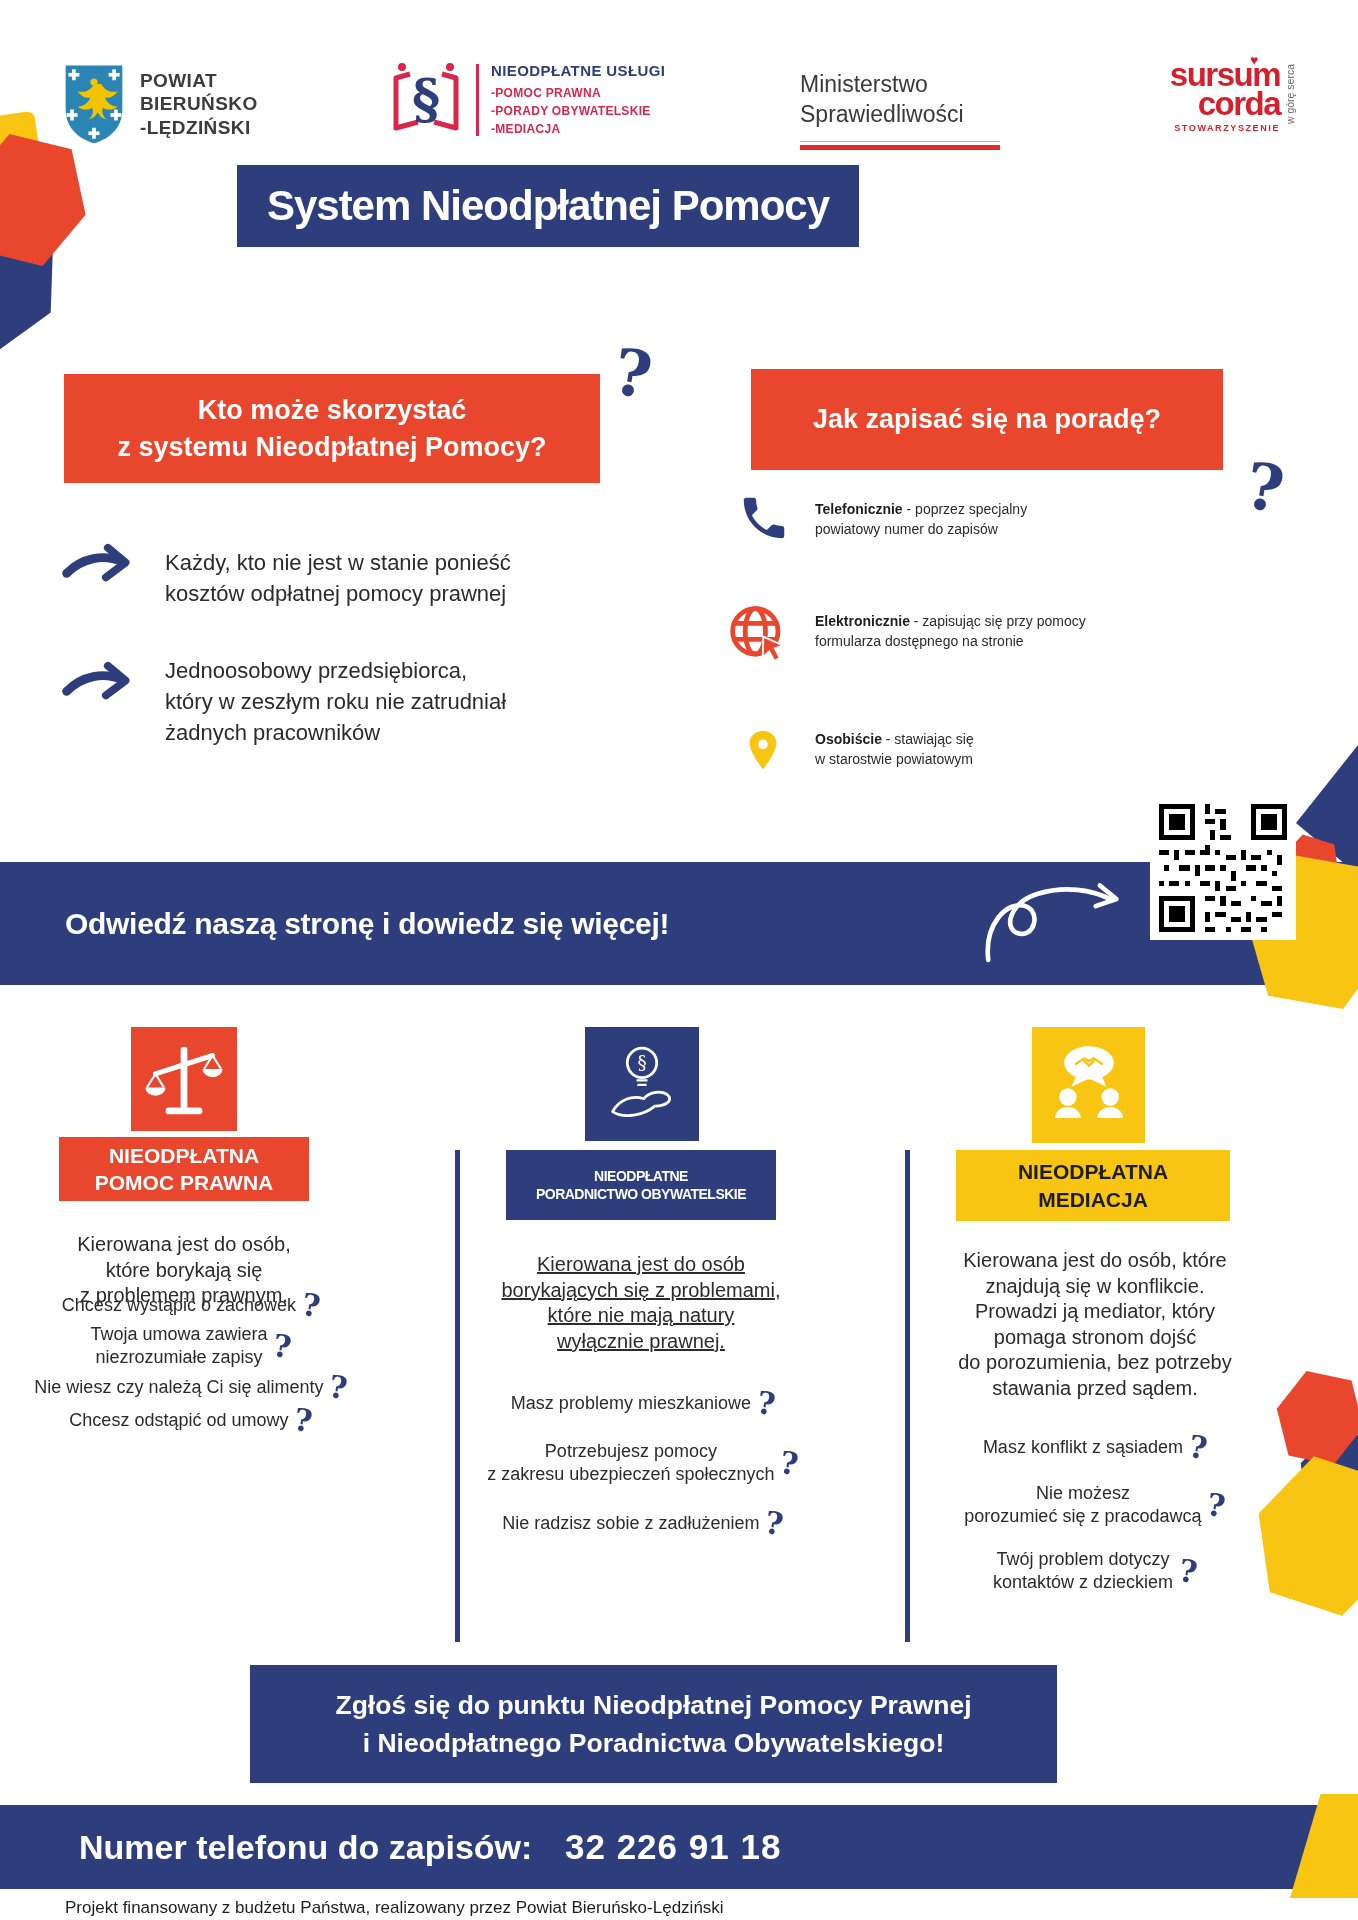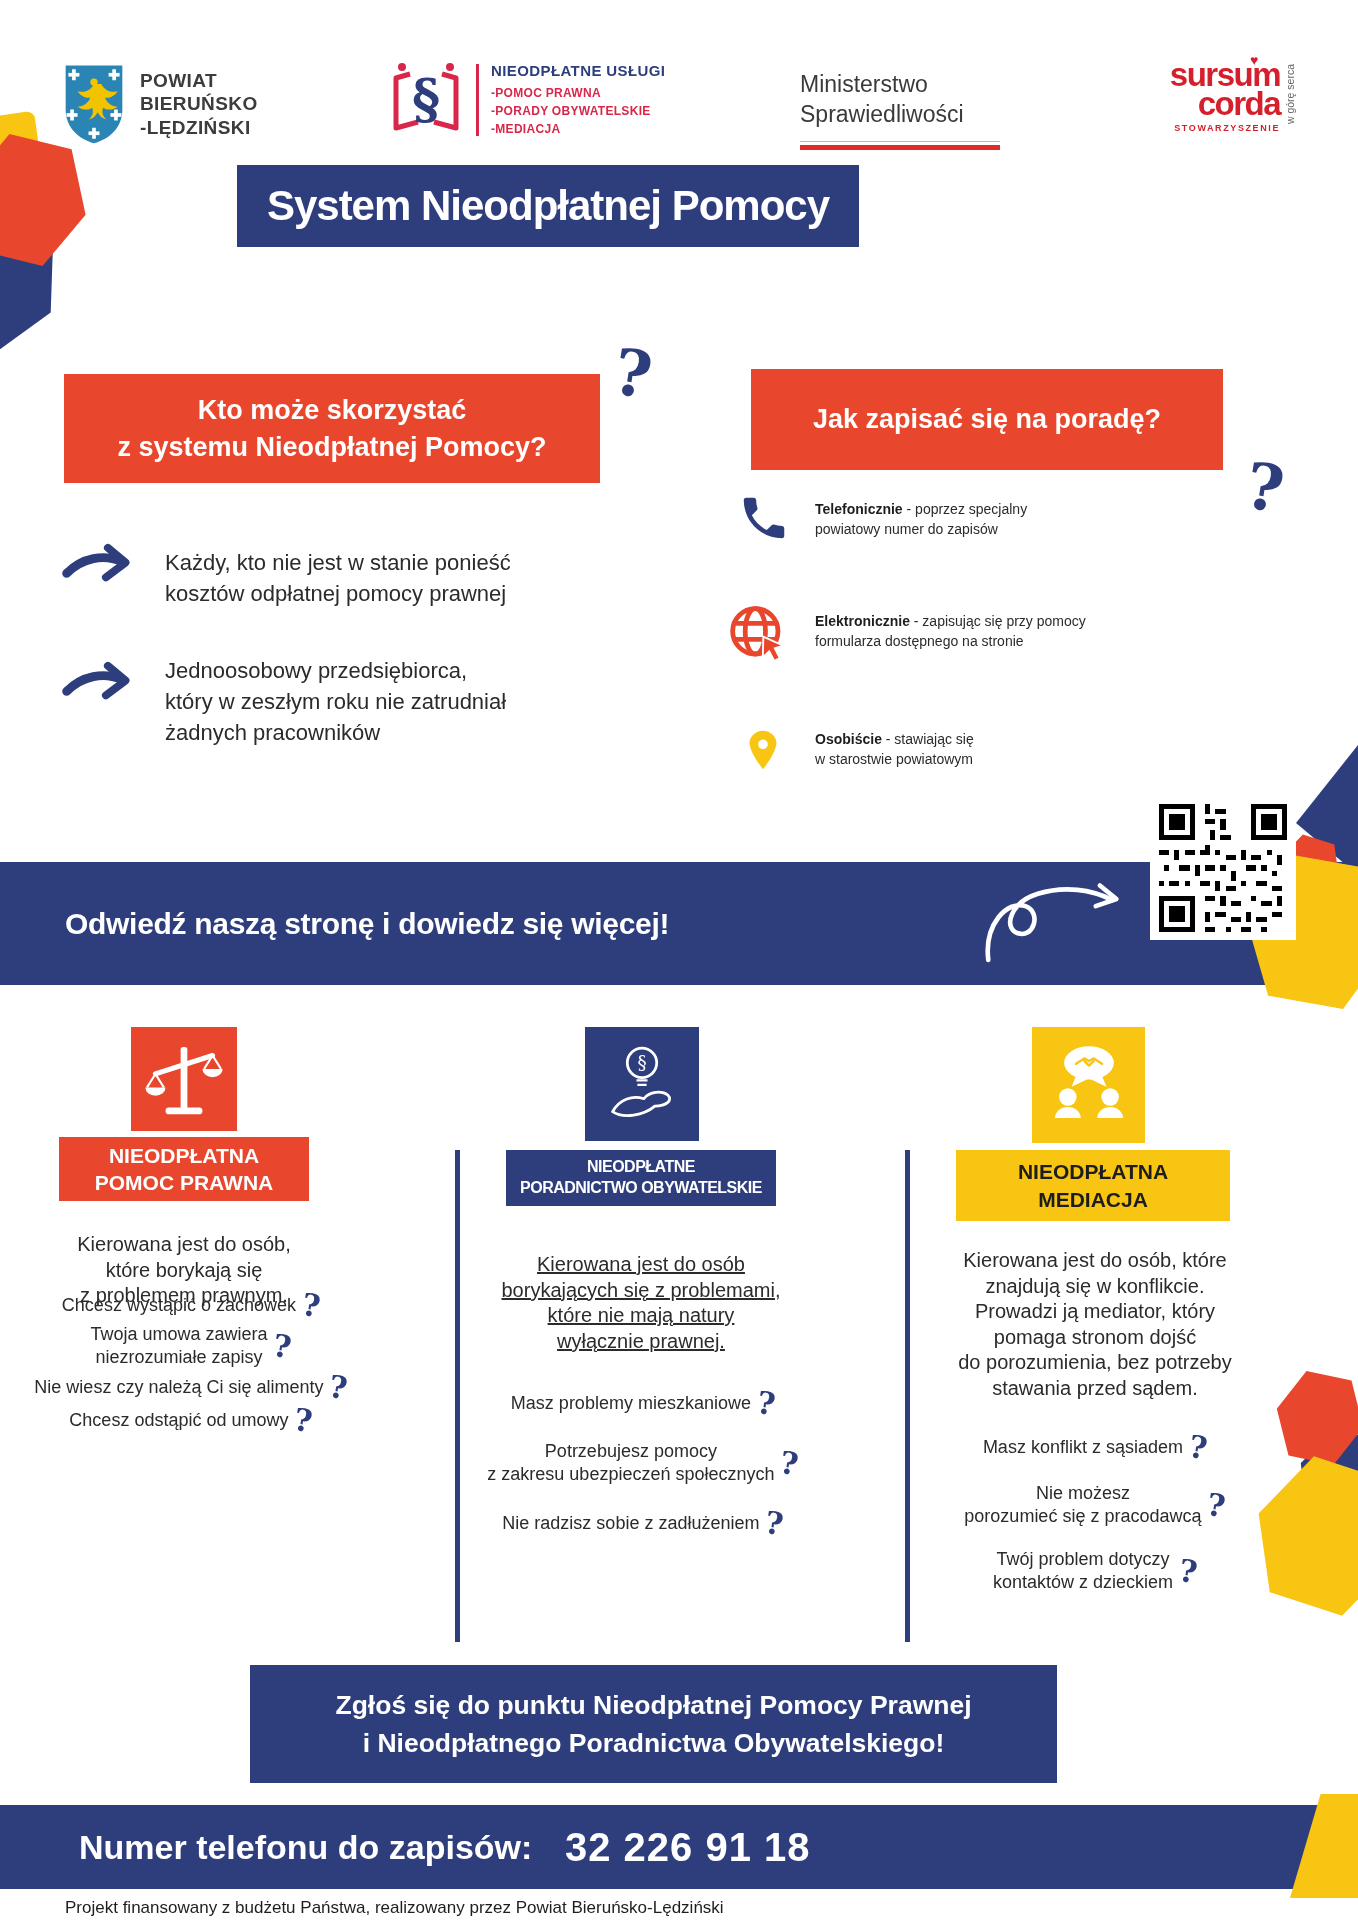--- a/index.html
+++ b/index.html
@@ -73,21 +73,21 @@
   .loop-arrow{left:980px;top:864px;width:155px;height:105px;z-index:4;}
   .qr-card{left:1150px;top:795px;width:146px;height:145px;background:#fff;z-index:5;display:flex;align-items:center;justify-content:center;}
 
   
   .col-icon{z-index:2;}
   .col-icon1{left:131px;top:1027px;width:106px;height:104px;background:#e8472e;}
   .col-icon2{left:585px;top:1027px;width:114px;height:114px;background:#2e3e7d;}
   .col-icon3{left:1032px;top:1027px;width:113px;height:116px;background:#f9c513;}
   .col-banner{text-align:center;font-weight:bold;line-height:1.3;}
   .col-banner1{left:59px;top:1137px;width:250px;height:64px;background:#e8472e;color:#fff;font-size:21px;}
-  .col-banner2{left:506px;top:1150px;width:270px;height:56px;background:#2e3e7d;color:#fff;font-size:16px;letter-spacing:-.5px;}
+  .col-banner2{left:506px;top:1150px;width:270px;height:70px;background:#2e3e7d;color:#fff;font-size:14px;letter-spacing:-.5px;}
   .col-banner3{left:956px;top:1150px;width:274px;height:71px;background:#f9c513;color:#1d1d1d;font-size:21px;}
   .col-desc{font-size:20px;line-height:1.28;text-align:center;color:#2b2b2b;}
   .col-desc1{left:34px;top:1212px;width:300px;}
   .col-desc2{left:471px;top:1232px;width:340px;text-decoration:underline;}
   .col-desc3{left:923px;top:1228px;width:344px;}
   .col-qs{display:flex;flex-direction:column;align-items:center;}
   .col-qs1{left:24px;top:1290px;width:334px;gap:2px;}
   .col-qs2{left:476px;top:1388px;width:334px;gap:21px;}
   .col-qs3{left:928px;top:1432px;width:334px;gap:19px;}
   .q-row{display:flex;align-items:center;justify-content:center;gap:6px;}
@@ -95,21 +95,21 @@
   .qmark-sm{font-size:31px;flex:0 0 auto;}
   .divider{width:5px;height:492px;background:#2e3e7d;top:1150px;}
   .divider1{left:455px;}
   .divider2{left:905px;}
 
   
   .cta{left:250px;top:1665px;width:807px;height:118px;background:#2e3e7d;z-index:2;}
   .cta span{color:#fff;font-size:26.5px;font-weight:bold;text-align:center;line-height:1.45;}
   .phonebar{left:0;top:1805px;width:1358px;height:84px;background:#2e3e7d;z-index:5;}
   .pb-label{left:79px;top:1805px;height:84px;display:flex;align-items:center;color:#fff;font-size:34px;font-weight:bold;z-index:6;}
-  .pb-phone{left:565px;top:1805px;height:84px;display:flex;align-items:center;color:#fff;font-size:40px;font-weight:bold;letter-spacing:1px;z-index:6;}
+  .pb-phone{left:565px;top:1805px;height:84px;display:flex;align-items:center;color:#fff;font-size:35px;font-weight:bold;letter-spacing:1px;z-index:6;}
   .pb-site{left:968px;top:1805px;height:84px;display:flex;align-items:center;color:#fff;font-size:36px;font-weight:bold;z-index:6;}
   .footnote{left:65px;top:1898px;font-size:17px;color:#1e1e1e;z-index:6;}
 </style>
 </head>
 <body>
 
 <div class="canvas">
 
   <div class="abs deco-yellow-sq"></div>
   <div class="abs deco-red-hex1 hex"></div>

